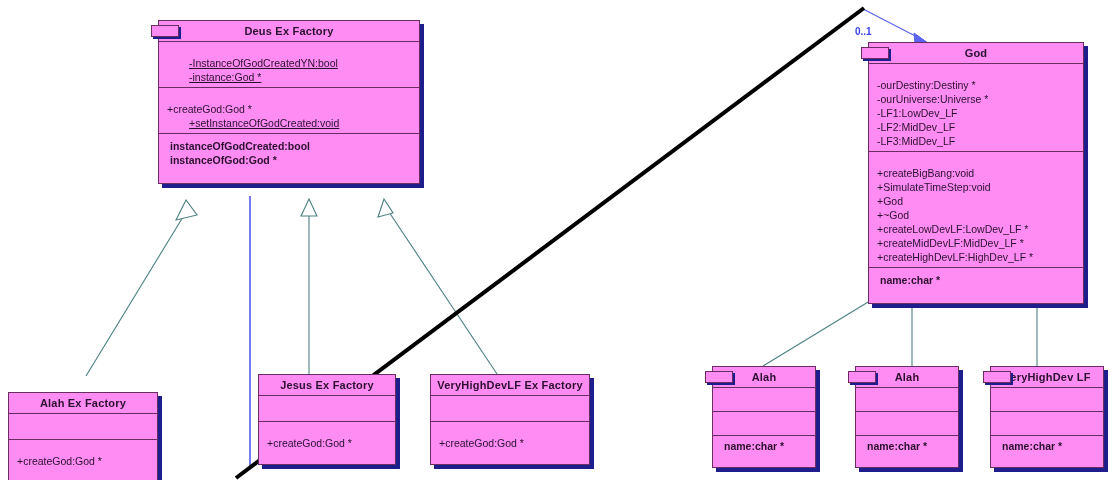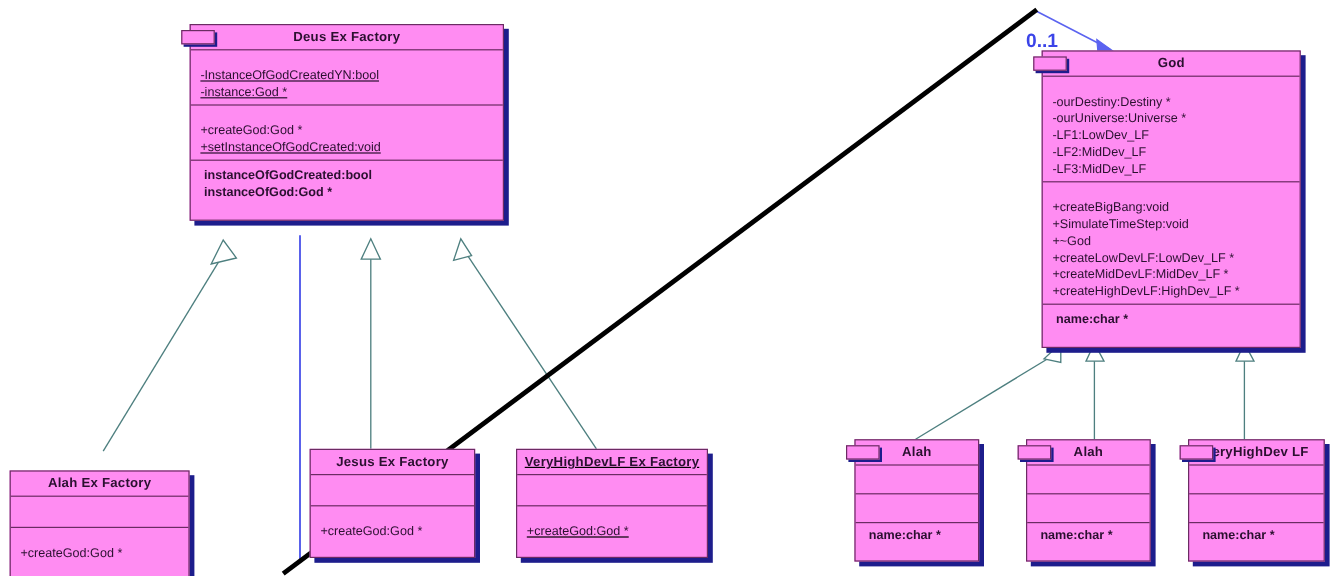--- a/index.html
+++ b/index.html
@@ -43,30 +43,30 @@
   }
   .compartment.pad{ padding:5px 0 5px 0; }
   .member{
     font-size:10.5px;
     color:#2b1030;
     padding:0 4px 0 8px;
     line-height:14px;
     white-space:nowrap;
     overflow:hidden;
   }
-  .member.underline span{ text-decoration:underline; }
+  .member.underline span{ text-decoration:underline;margin-left:22px; }
   .member.indent{ padding-left:11px;font-weight:bold; }
   .spacer{height:11px;}
   .empty-comp{ height:17px; }
   .empty-comp2{ height:19px; }
 
   
   .edge-label{
     position:absolute;
-    font-size:16px;
+    font-size:10px;
     font-weight:bold;
     color:#3b44e8;
     z-index:6;
     white-space:nowrap;
   }
 </style>
 </head>
 <body>
 
 <div id="canvas">
@@ -140,20 +140,21 @@
       <div class="member"><span>-ourDestiny:Destiny *</span></div>
       <div class="member"><span>-ourUniverse:Universe *</span></div>
       <div class="member"><span>-LF1:LowDev_LF</span></div>
       <div class="member"><span>-LF2:MidDev_LF</span></div>
       <div class="member"><span>-LF3:MidDev_LF</span></div>
     </div>
     <div class="compartment">
       <div class="spacer"></div>
       <div class="member"><span>+createBigBang:void</span></div>
       <div class="member"><span>+SimulateTimeStep:void</span></div>
+      <div class="member"><span>+God</span></div>
       <div class="member"><span>+~God</span></div>
       <div class="member"><span>+createLowDevLF:LowDev_LF *</span></div>
       <div class="member"><span>+createMidDevLF:MidDev_LF *</span></div>
       <div class="member"><span>+createHighDevLF:HighDev_LF *</span></div>
     </div>
     <div class="compartment pad">
       <div class="member indent"><span>name:char *</span></div>
       <div class="spacer"></div>
     </div>
   </div>
@@ -171,21 +172,21 @@
   <div class="uml-class" id="box-jesus-fac" style="left:258px;top:374px;width:138px;">
     <div class="cls-title">Jesus Ex Factory</div>
     <div class="compartment empty-comp2"></div>
     <div class="compartment">
       <div class="spacer"></div>
       <div class="member"><span>+createGod:God *</span></div>
       <div class="spacer"></div>
     </div>
   </div>
 
-  <div class="uml-class" id="box-vhd-fac" style="left:430px;top:374px;width:160px;text-decoration:underline;">
+  <div class="uml-class" id="box-vhd-fac" style="left:430px;top:374px;width:160px;">
     <div class="cls-title">VeryHighDevLF Ex Factory</div>
     <div class="compartment empty-comp2"></div>
     <div class="compartment">
       <div class="spacer"></div>
       <div class="member"><span>+createGod:God *</span></div>
       <div class="spacer"></div>
     </div>
   </div>
 
   <div class="uml-class" id="box-jesus" style="left:712px;top:366px;width:104px;">

